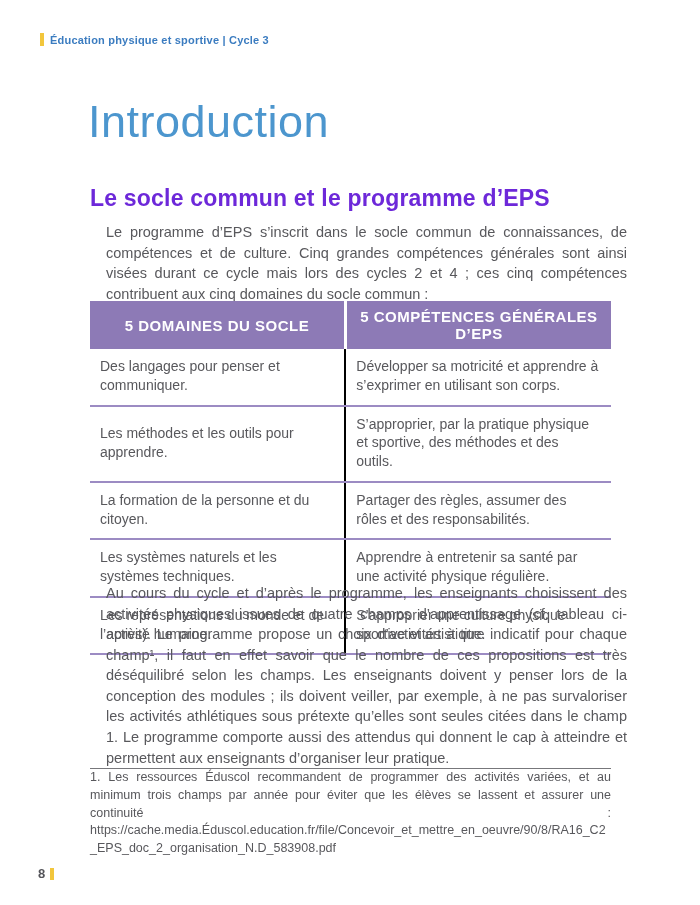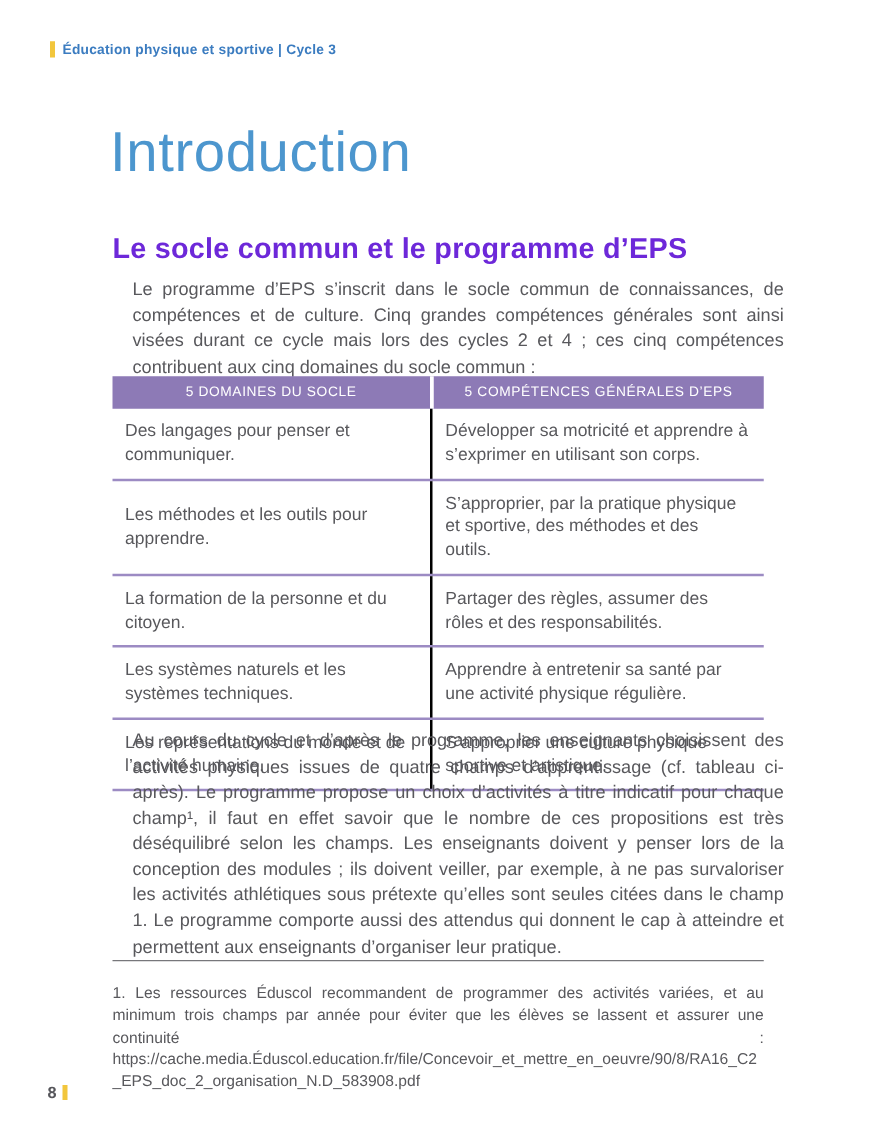--- a/index.html
+++ b/index.html
@@ -30,35 +30,35 @@
     position:absolute; left:90px; width:521px;
     color:#58585c; font-size:14.5px; line-height:1.42; text-align:justify;margin-left:16px;
   }
   .intro-paragraph { top:222px; }
   .body-paragraph { top:583px; }
 
   
   .table-wrap { position:absolute; top:301px; left:90px; width:521px; }
   table.competences { width:100%; border-collapse:collapse; }
   table.competences th {
-    background:#8d7ab6; color:#ffffff; font-size:11px; font-weight:normal;
+    background:#8d7ab6; color:#ffffff; font-size:15px; font-weight:bold;
     letter-spacing:0.5px; padding:7px 4px; text-align:center;margin-left:11px;
   }
   table.competences th + th { border-left:3px solid #ffffff; }
   table.competences td {
     font-size:14px; color:#58585c; line-height:1.34;
     padding:8px 12px 10px 10px; vertical-align:middle;
     border-bottom:2px solid #9c8bc3;
   }
   table.competences td:first-child { border-right:2px solid #000000; width:49%; }
 
   
   .footnote {
     position:absolute; top:768px; left:90px; width:521px;
-    border-top:1px solid #77777b; padding-top:17px;
+    border-top:1px solid #77777b; padding-top:0;
     color:#58585c; font-size:12.5px; line-height:1.42; text-align:justify;
     overflow-wrap:anywhere;
   }
   .footnote-url { color:#58585c; text-decoration:none; }
 
   
   .page-number-block { position:absolute; left:38px; top:866px; display:flex; align-items:center; gap:5px; }
   .page-number { color:#55555a; font-size:13px; font-weight:bold; }
   .page-number-mark { width:4px; height:12px; background:#f2c63c; }
 </style>

